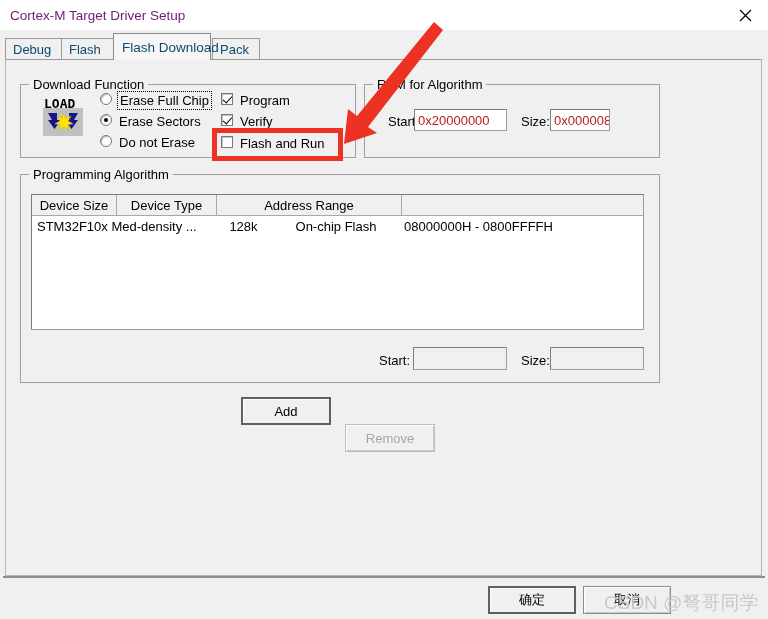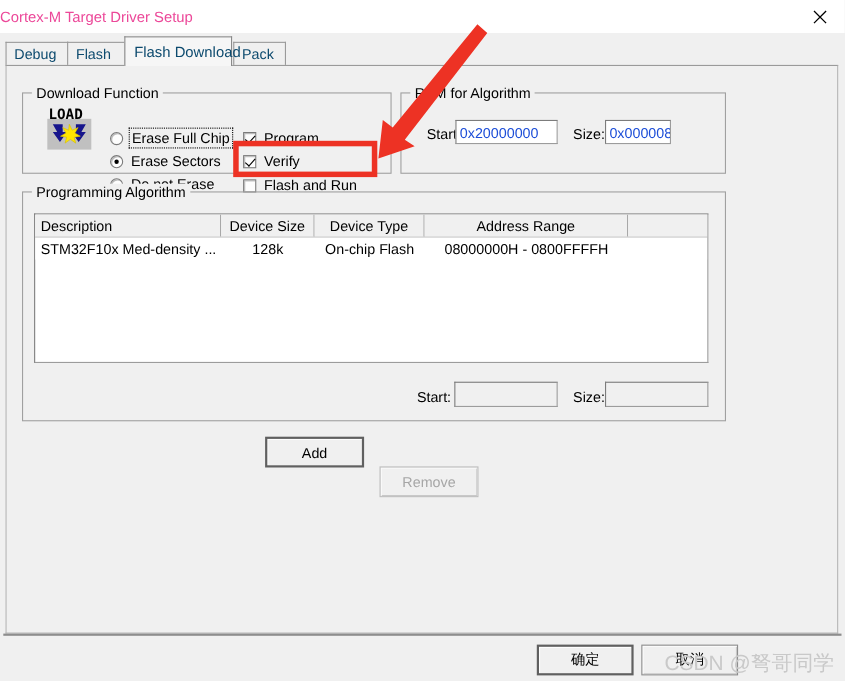--- a/index.html
+++ b/index.html
@@ -20,22 +20,23 @@
 
   
   .titlebar {
     height: 30px;
     background: #ffffff;
     display: flex;
     align-items: center;
     position: relative;
   }
   .titlebar-text {
+    padding-left: 10px;
     font-size: 13.5px;
-    color: #ec4899;
+    color: #701a75;
     white-space: nowrap;
   }
   .close-btn {
     position: absolute;
     right: 0;
     top: 0;
     width: 46px;
     height: 30px;
     display: flex;
     align-items: center;
@@ -112,25 +113,24 @@
     padding: 0 4px;
     font-size: 13px;
     color: #000;
     white-space: nowrap;
   }
 
   
   .opt {
     position: absolute;
     display: flex;
-    align-items: center;
-    white-space: nowrap;
-    cursor: default;
-    font-size: 13px;
-    margin-top: 25px;
+    align-items: flex-start;
+    white-space: nowrap;
+    cursor: default;
+    font-size: 13px;
   }
   .radio {
     width: 12px; height: 12px;
     border-radius: 50%;
     border: 1px solid #7a7a7a;
     background: #fdfdfd;
     box-sizing: border-box;
     margin-right: 7px;
     flex: 0 0 auto;
     position: relative;
@@ -183,21 +183,21 @@
     position: absolute;
     box-sizing: border-box;
     background: #ffffff;
     border: 1px solid #9c9c9c;
     border-top-color: #7c7c7c;
     border-left-color: #7c7c7c;
     display: flex;
     align-items: center;
     padding-left: 3px;
     font-size: 13px;
-    color: #1d4ed8;
+    color: #b91c1c;
     overflow: hidden;
     white-space: nowrap;
     cursor: text;
   }
   .field.disabled {
     background: #f0f0f0;
     color: #9a9a9a;
   }
   .lbl {
     position: absolute;
@@ -375,21 +375,20 @@
 <div class="field" style="left:550px;top:109px;width:60px;height:22px;">
   <span>0x000008</span>
 </div>
 
 <div class="group" style="left:20px;top:174px;width:640px;height:209px;">
   <div class="group-title">Programming Algorithm</div>
 </div>
 
 <div class="listbox" style="left:31px;top:194px;width:613px;height:136px;">
   <div class="lv-header">
-    <div class="lv-th c0" style="width:169px;">Description</div>
     <div class="lv-th ctr" style="width:85px;">Device Size</div>
     <div class="lv-th ctr" style="width:100px;">Device Type</div>
     <div class="lv-th ctr" style="width:185px;">Address Range</div>
     <div class="lv-th" style="width:72px;border-right:none;"></div>
   </div>
   <div class="lv-row">
     <div class="lv-td c0" style="width:169px;">STM32F10x Med-density ...</div>
     <div class="lv-td ctr" style="width:85px;">128k</div>
     <div class="lv-td ctr" style="width:100px;">On-chip Flash</div>
     <div class="lv-td ctr" style="width:185px;">08000000H - 0800FFFFH</div>

